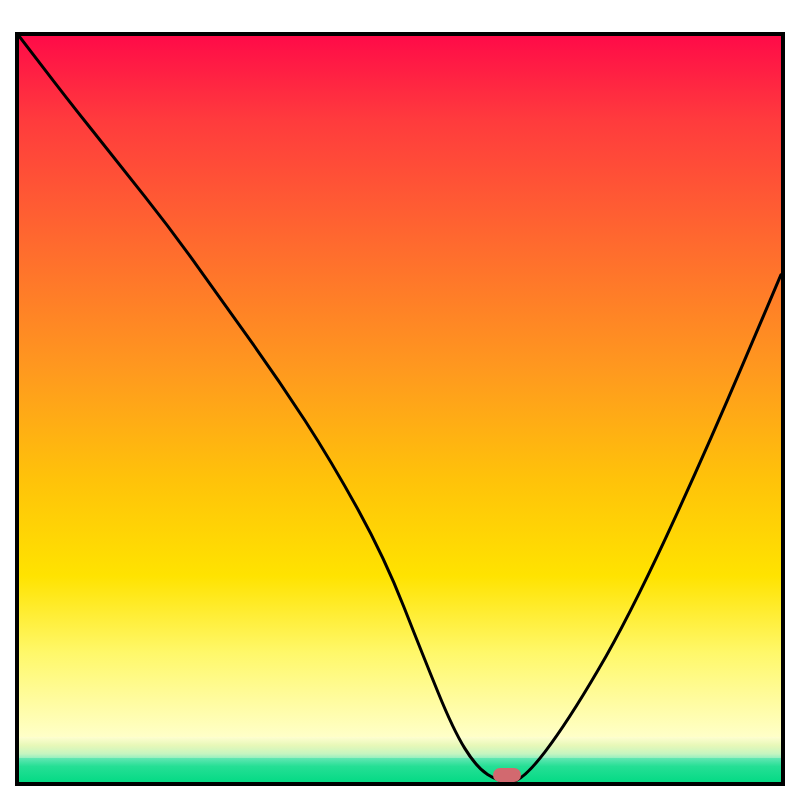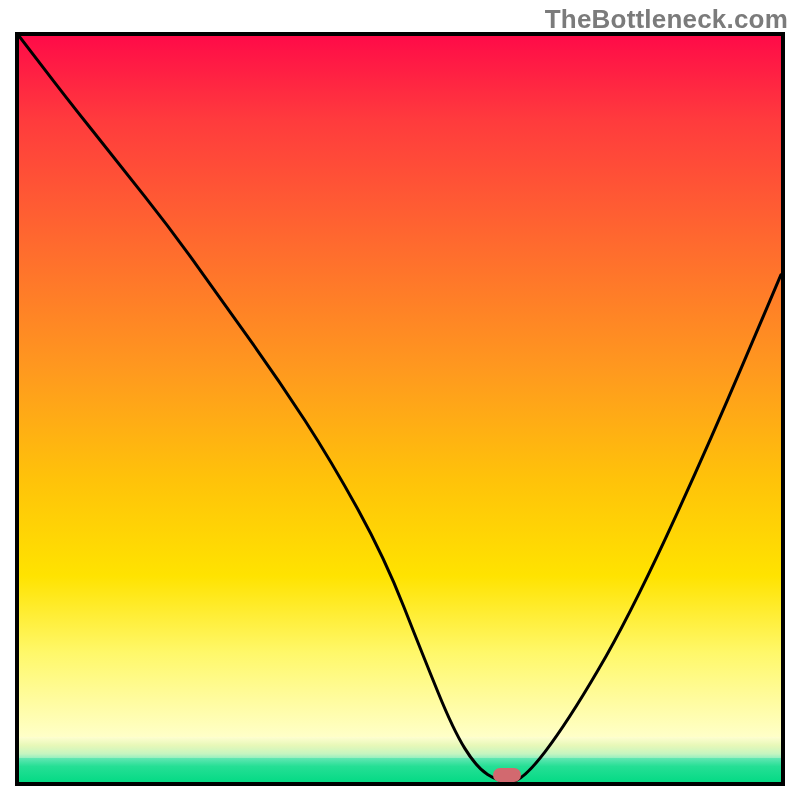--- a/index.html
+++ b/index.html
@@ -94,21 +94,20 @@
     background: #d2696f;
     border-radius: 7px;
     transform: translate(-50%, -50%);
   }
 </style>
 </head>
 <body>
 
 <div class="frame">
 
-  <div class="watermark">TheBottleneck.com</div>
 
   <div class="plot-box">
     <div class="gradient-top"></div>
     <div class="band-pale"></div>
     <div class="band-green"></div>
 
     <svg class="curve" viewBox="0 0 762 746" preserveAspectRatio="none">
       <path id="curve-path" d="M 0.0 0.0 Q 0.0 0.0 22.9 29.8 Q 45.7 59.7 72.4 93.3 Q 99.1 126.8 125.7 160.4 Q 152.4 194.0 179.1 231.3 Q 205.7 268.6 232.4 305.9 Q 259.1 343.2 285.8 384.2 Q 312.4 425.2 339.1 473.7 Q 365.8 522.2 384.8 570.7 Q 403.9 619.2 419.1 656.5 Q 434.3 693.8 445.8 712.4 Q 457.2 731.1 468.6 738.5 Q 480.1 746.0 491.5 746.0 Q 502.9 746.0 525.8 716.2 Q 548.6 686.3 579.1 634.1 Q 609.6 581.9 647.7 499.8 Q 685.8 417.8 723.9 328.2 T 762.0 238.7" fill="none" stroke="#000000" stroke-width="3" stroke-linecap="round" stroke-linejoin="round"></path>
     </svg>
 

